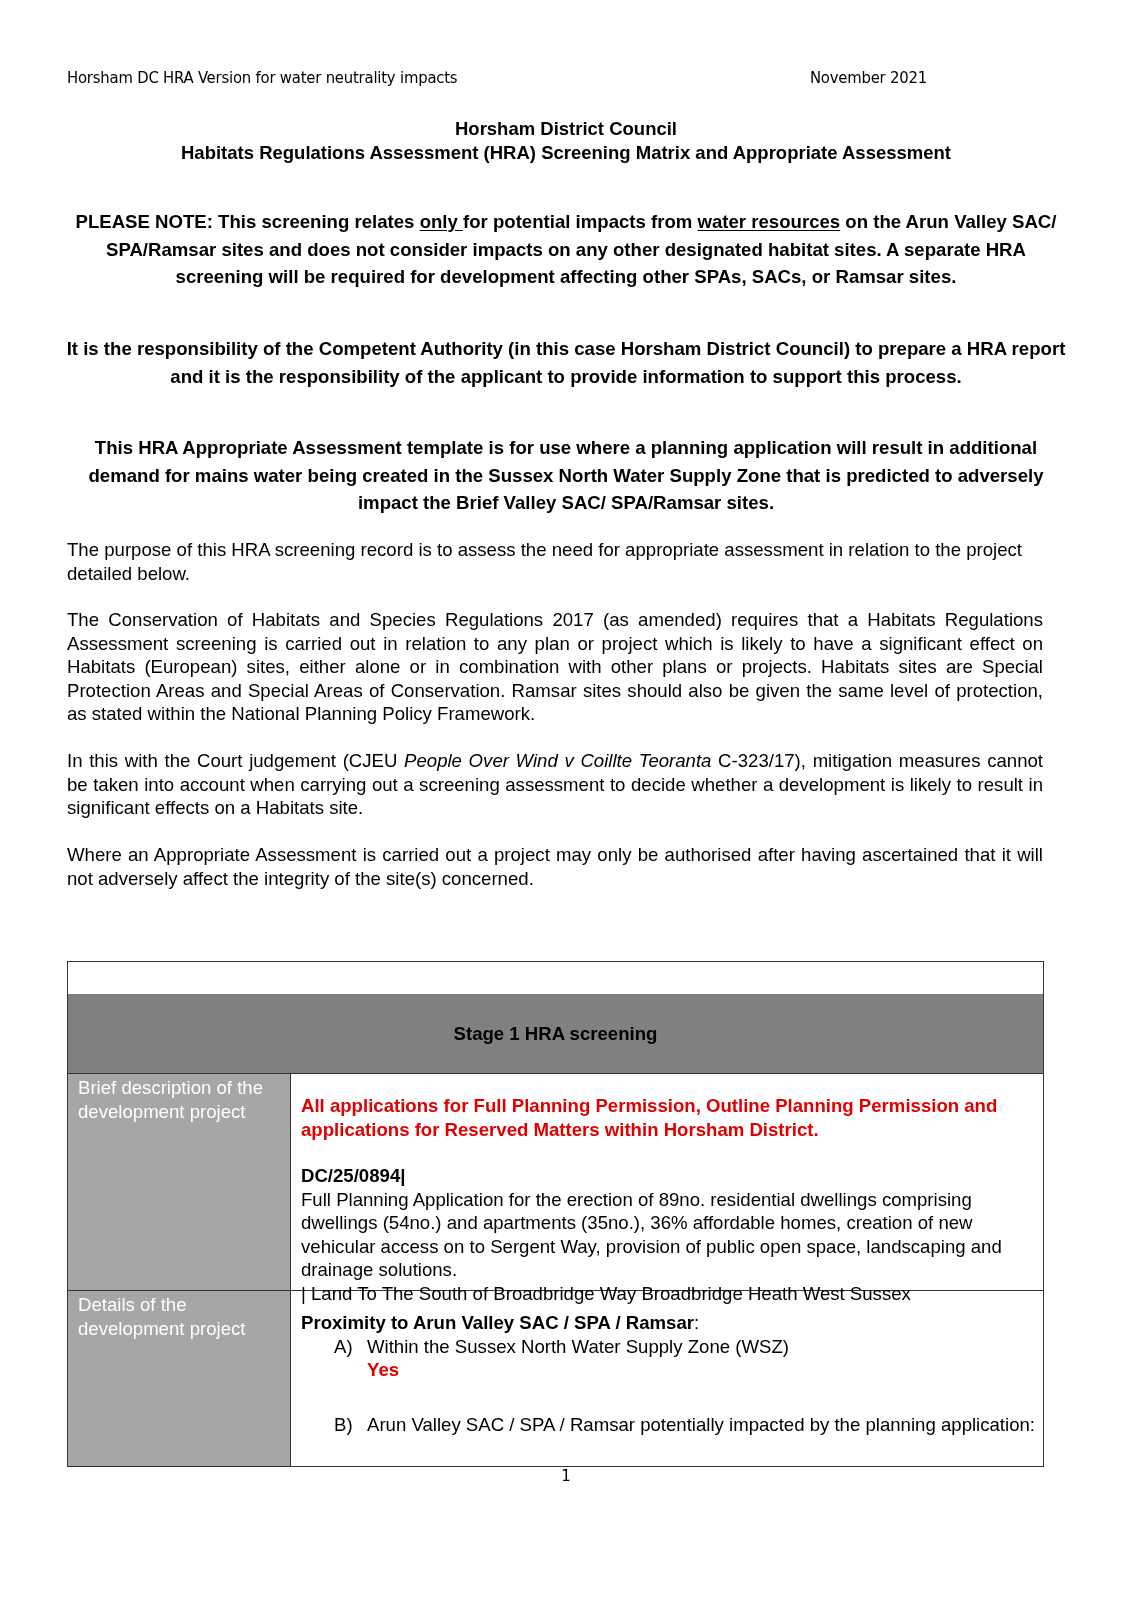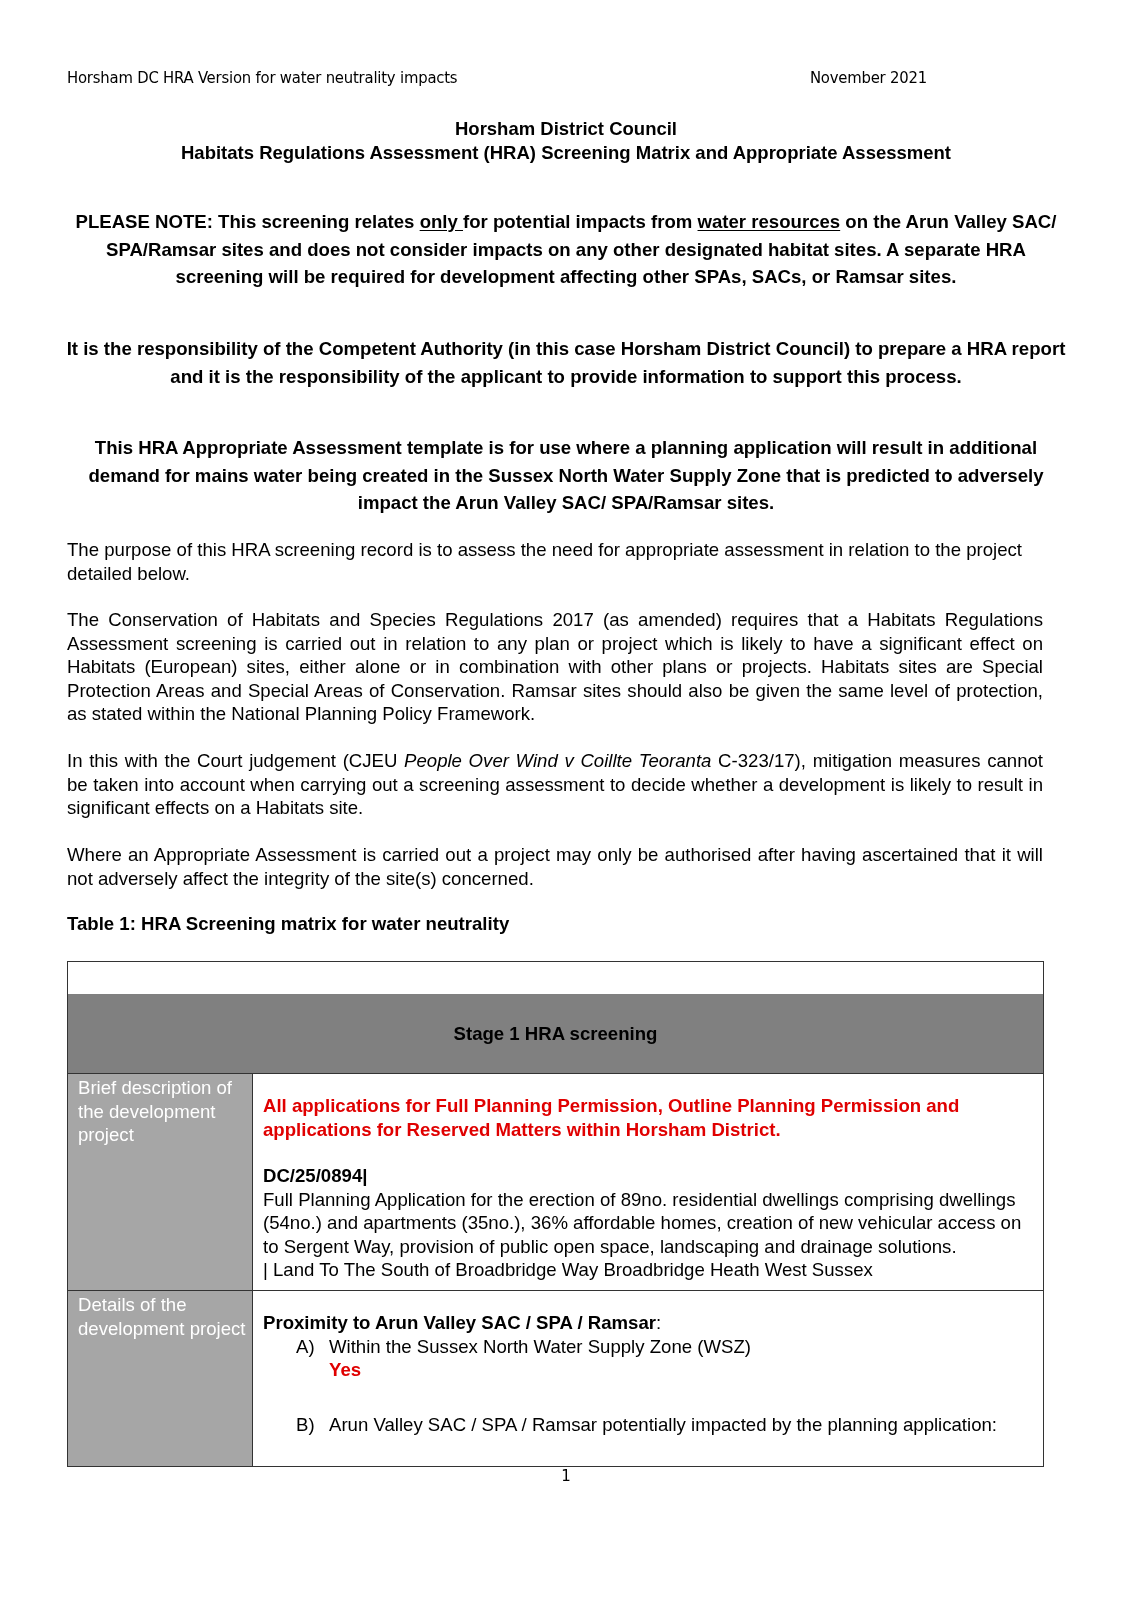--- a/index.html
+++ b/index.html
@@ -10,21 +10,21 @@
   .titles { position: absolute; top: 117px; left: 0; width: 1132px; text-align: center; font-family: "Liberation Sans", sans-serif; font-weight: bold; font-size: 18.5px; line-height: 24px; }
   .note { position: absolute; left: 66px; width: 1000px; text-align: center; font-family: "Liberation Sans", sans-serif; font-weight: bold; font-size: 18.6px; line-height: 27.5px; }
   .note u { text-decoration: underline; text-underline-offset: 2px; }
   .para { position: absolute; left: 67px; width: 976px; font-family: "Liberation Sans", sans-serif; font-size: 18.6px; line-height: 23.5px; text-align: justify; }
   .para.left { text-align: left; }
   .table-caption { position: absolute; left: 67px; top: 913px; font-family: "Liberation Sans", sans-serif; font-weight: bold; font-size: 18.6px; }
   .hra-table { position: absolute; left: 67px; top: 961px; width: 977px; border: 1.5px solid #333; box-sizing: border-box; font-family: "Liberation Sans", sans-serif; }
   .hra-head { background: #808080; color: #000000; height: 79px; display: flex; align-items: center; justify-content: center; font-weight: bold; font-size: 18.6px; border-bottom: 1.5px solid #333; margin-top: 32px; }
   .hra-row { display: flex; border-bottom: 1.5px solid #333; }
   .hra-row:last-child { border-bottom: none; }
-  .hra-label { width: 185px; flex: none; background: #a6a6a6; color: #fff; font-size: 18.6px; line-height: 23.5px; padding: 2px 0 0 10px; box-sizing: border-box; border-right: 1.5px solid #333; }
+  .hra-label { width: 223px; flex: none; background: #a6a6a6; color: #fff; font-size: 18.6px; line-height: 23.5px; padding: 2px 0 0 10px; box-sizing: border-box; border-right: 1.5px solid #333; }
   .hra-cell { flex: 1; padding: 20px 8px 0 10px; font-size: 18.6px; line-height: 23.5px; }
   .red { color: #e00000; font-weight: bold; }
   .bold { font-weight: bold; }
   .gray { color: #555; }
   .list-item { display: flex; padding-left: 33px; }
   .list-item .marker { width: 33px; flex: none; }
   .answer { padding-left: 66px; }
   .page-number { position: absolute; top: 1467px; left: 0; width: 1132px; text-align: center; font-family: "DejaVu Sans", sans-serif; font-size: 15px; }
 </style>
 </head>
@@ -39,31 +39,30 @@
 
   <div class="titles">
     <div>Horsham District Council</div>
     <div>Habitats Regulations Assessment (HRA) Screening Matrix and Appropriate Assessment</div>
   </div>
 
   <div class="note" style="top:208px;"><span>PLEASE NOTE:  This screening relates </span><u>only </u><span>for potential impacts from </span><u>water resources</u><span> on the Arun Valley SAC/ SPA/Ramsar sites and does not consider impacts on any other designated habitat sites.  A separate HRA screening will be required for development affecting other SPAs, SACs, or Ramsar sites.</span></div>
 
   <div class="note" style="top:335px;">It is the responsibility of the Competent Authority (in this case Horsham District Council) to prepare a HRA report and it is the responsibility of the applicant to provide information to support this process.</div>
 
-  <div class="note" style="top:434px;">This HRA Appropriate Assessment template is for use where a planning application will result in additional demand for mains water being created in the Sussex North Water Supply Zone that is predicted to adversely impact the Arun Valley SAC/ SPA/Ramsar sites.</div>
+  <div class="note" style="top:434px;">This HRA Appropriate Assessment template is for use where a planning application will result in additional demand for mains water being created in the Sussex North Water Supply Zone that is predicted to adversely impact the Brief Valley SAC/ SPA/Ramsar sites.</div>
 
   <div class="para left" style="top:538px;">The purpose of this HRA screening record is to assess the need for appropriate assessment in relation to the project detailed below.</div>
 
   <div class="para" style="top:608px;">The Conservation of Habitats and Species Regulations 2017 (as amended) requires that a Habitats Regulations Assessment screening is carried out in relation to any plan or project which is likely to have a significant effect on Habitats (European) sites, either alone or in combination with other plans or projects. Habitats sites are Special Protection Areas and Special Areas of Conservation. Ramsar sites should also be given the same level of protection, as stated within the National Planning Policy Framework.</div>
 
   <div class="para" style="top:749px;"><span>In this with the Court judgement (CJEU </span><i>People Over Wind v Coillte Teoranta</i><span> C-323/17), mitigation measures cannot be taken into account when carrying out a screening assessment to decide whether a development is likely to result in significant effects on a Habitats site.</span></div>
 
   <div class="para" style="top:843px;">Where an Appropriate Assessment is carried out a project may only be authorised after having ascertained that it will not adversely affect the integrity of the site(s) concerned.</div>
 
-  <div class="table-caption">Table 1: HRA Screening matrix for water neutrality</div>
 
   <div class="hra-table">
     <div class="hra-head">Stage 1 HRA screening</div>
 
     <div class="hra-row" style="height:216px;">
       <div class="hra-label">Brief description of the development project</div>
       <div class="hra-cell">
         <div class="red">All applications for Full Planning Permission, Outline Planning Permission and applications for Reserved Matters within Horsham District.</div>
         <div style="height:23px;"></div>
         <div class="bold">DC/25/0894|</div>

